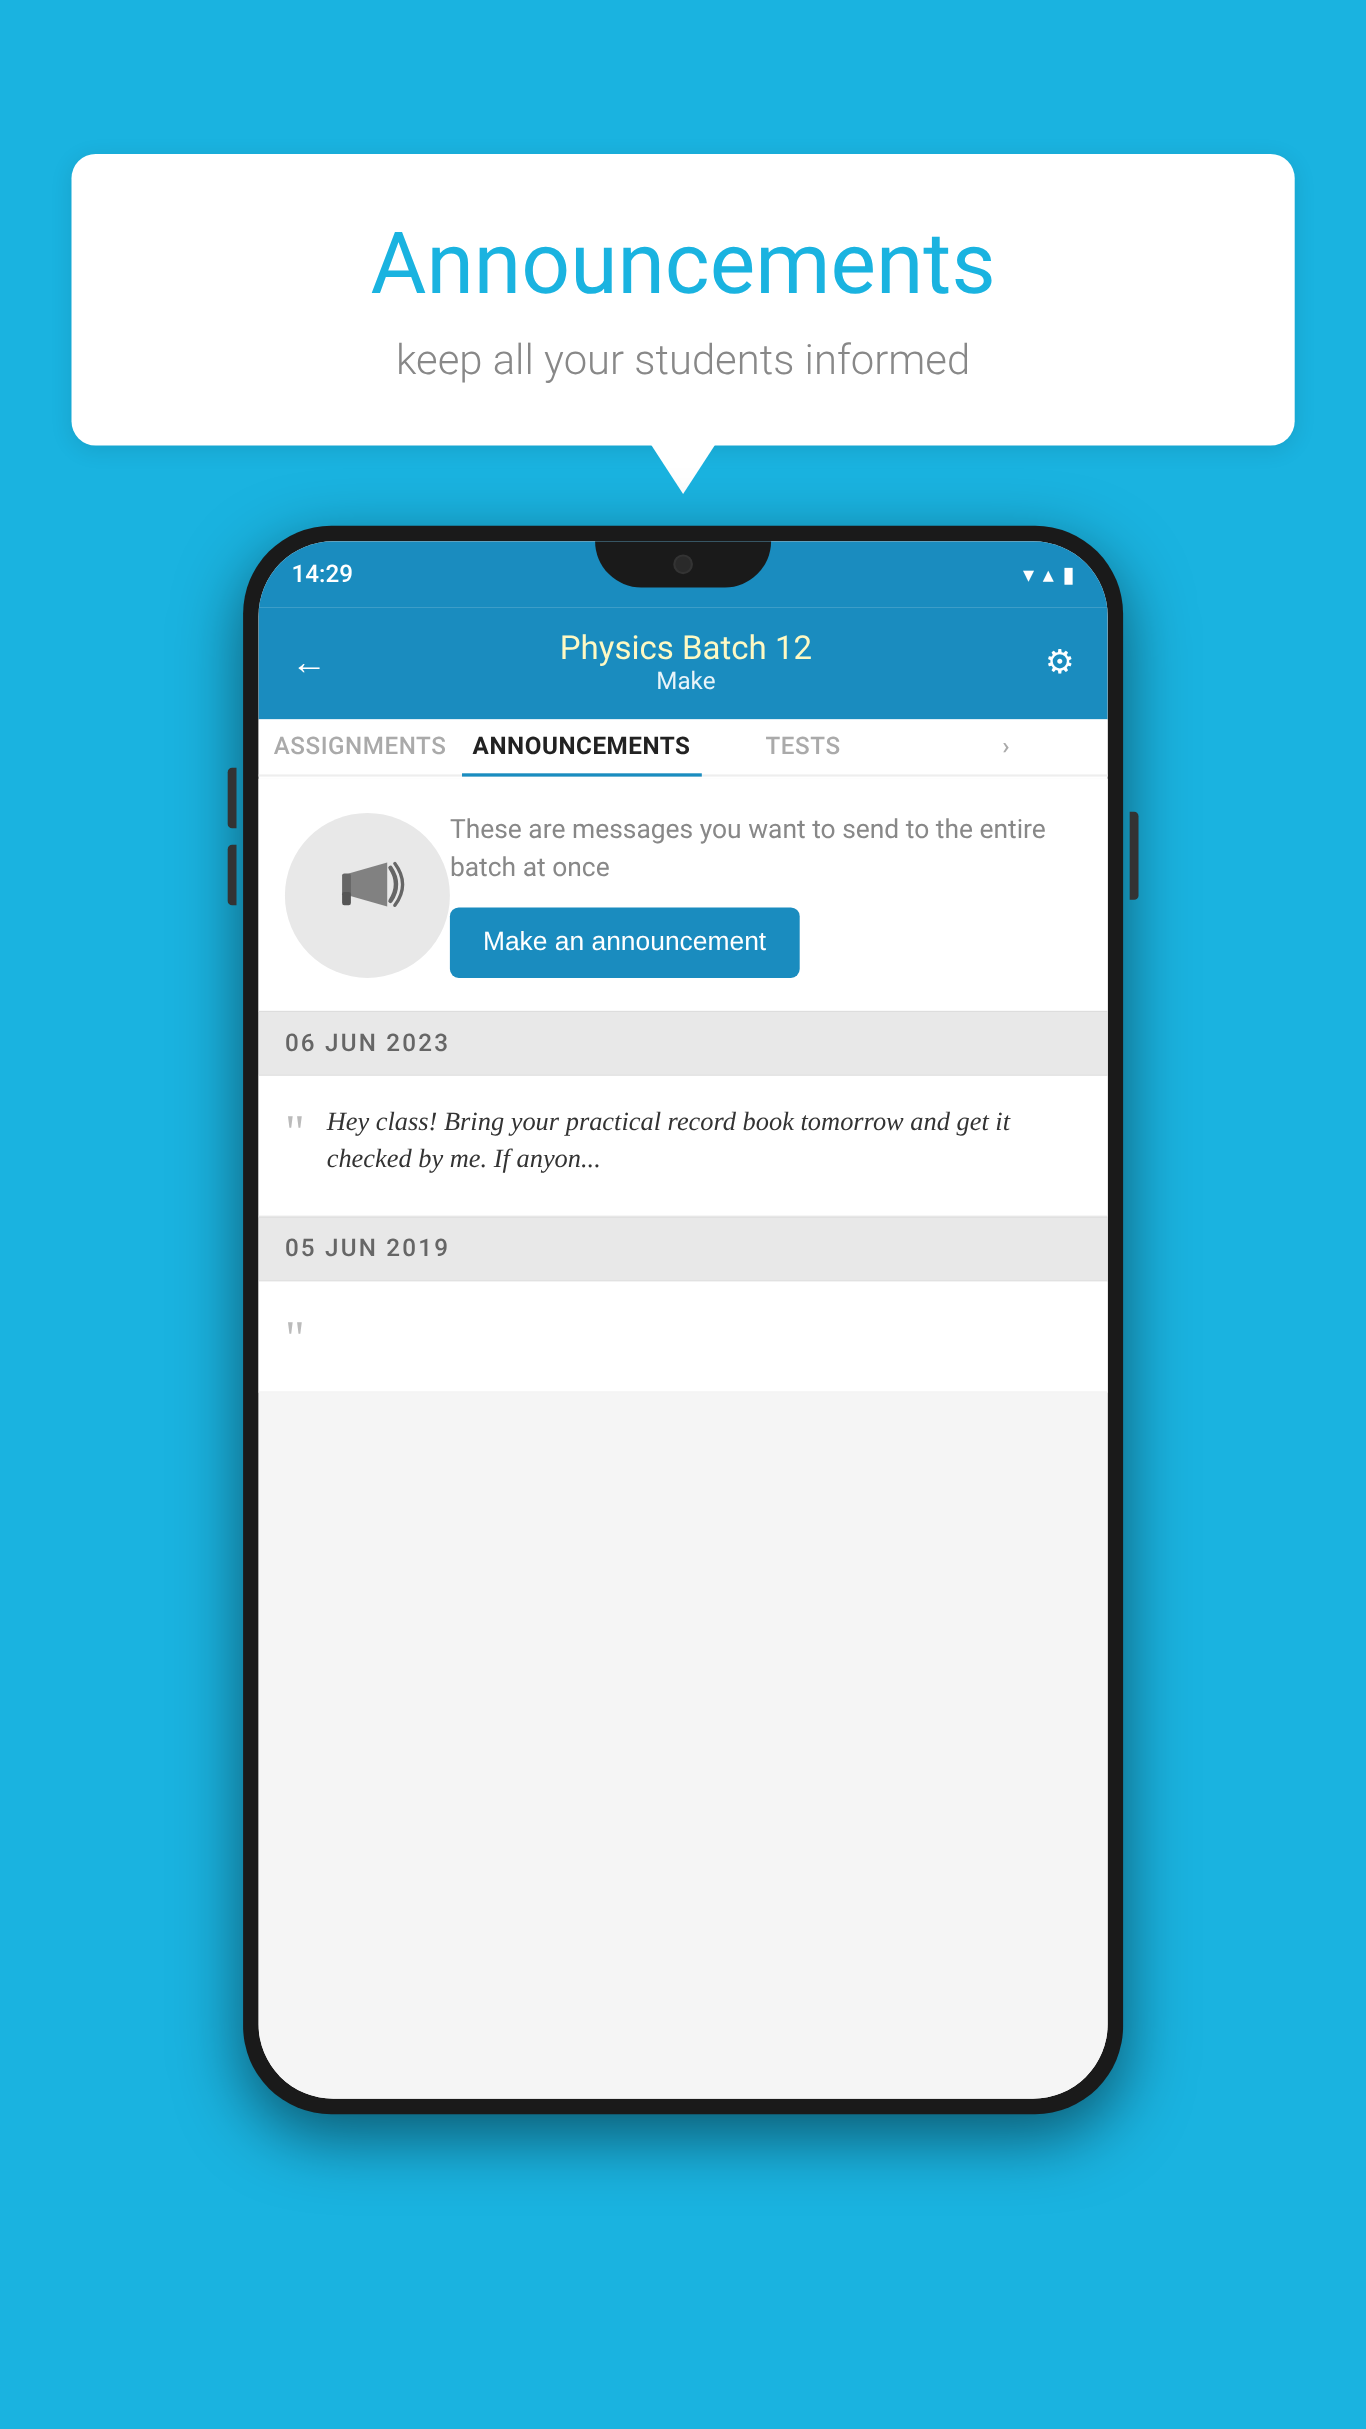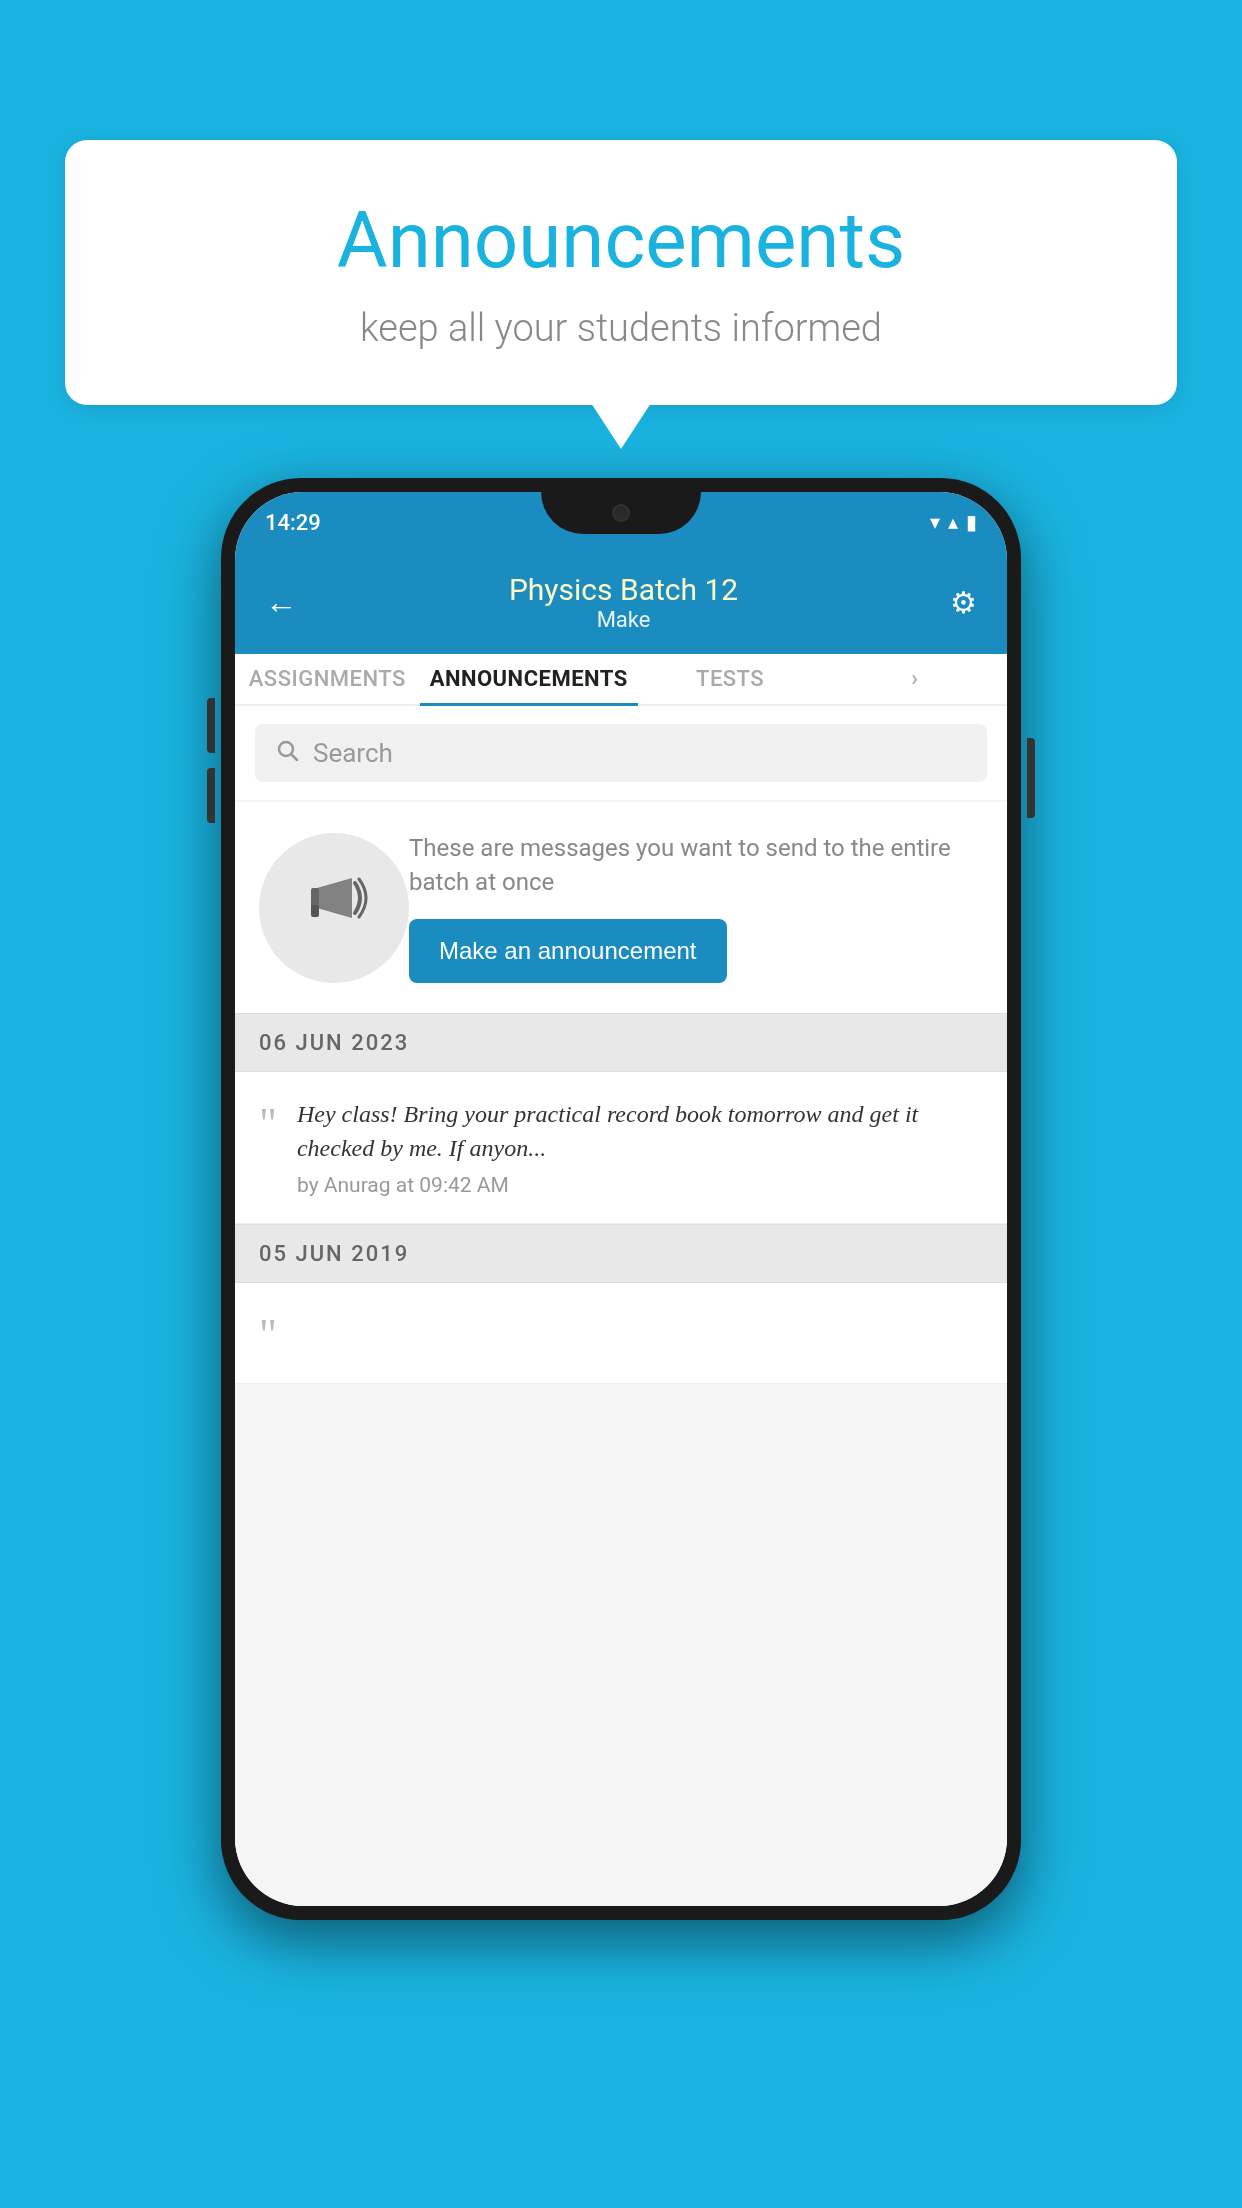--- a/index.html
+++ b/index.html
@@ -394,31 +394,20 @@
 
       <div class="tabs-container">
         <div class="tab">ASSIGNMENTS</div>
         <div class="tab active">ANNOUNCEMENTS</div>
         <div class="tab">TESTS</div>
         <div class="tab">›</div>
       </div>
 
       <div class="content-area">
 
-        <div class="search-bar">
-          <div class="search-input-wrapper">
-            <span class="search-icon-svg">
-              <svg width="24" height="24" viewBox="0 0 24 24" fill="none" stroke="#999" stroke-width="2.5" stroke-linecap="round">
-                <circle cx="11" cy="11" r="7"></circle>
-                <line x1="16.5" y1="16.5" x2="22" y2="22"></line>
-              </svg>
-            </span>
-            <span class="search-text">Search</span>
-          </div>
-        </div>
 
         <div class="promo-section">
           <div class="promo-icon-circle">
             <span class="promo-icon-svg">
               <svg width="75" height="75" viewBox="0 0 75 75" fill="#555">
                 <path d="M55 15 L55 55 L20 45 L20 25 Z" fill="#666" opacity="0.8"></path>
                 <rect x="14" y="25" width="8" height="20" rx="2" fill="#666"></rect>
                 <rect x="14" y="42" width="8" height="12" rx="2" fill="#555"></rect>
                 <path d="M58 20 Q68 35 58 50" stroke="#666" stroke-width="4" fill="none" stroke-linecap="round"></path>
                 <path d="M62 16 Q76 35 62 54" stroke="#666" stroke-width="3" fill="none" stroke-linecap="round"></path>
@@ -430,21 +419,20 @@
             <button class="make-announcement-btn">Make an announcement</button>
           </div>
         </div>
 
         <div class="date-separator">06  JUN  2023</div>
 
         <div class="announcement-item">
           <div class="quote-icon">"</div>
           <div class="announcement-text">
             <div class="announcement-message">Hey class! Bring your practical record book tomorrow and get it checked by me. If anyon...</div>
-            <div class="announcement-meta">by Anurag at 09:42 AM</div>
           </div>
         </div>
 
         <div class="date-separator">05  JUN  2019</div>
 
         <div class="announcement-item">
           <div class="quote-icon">"</div>
         </div>
       </div>
     </div>

